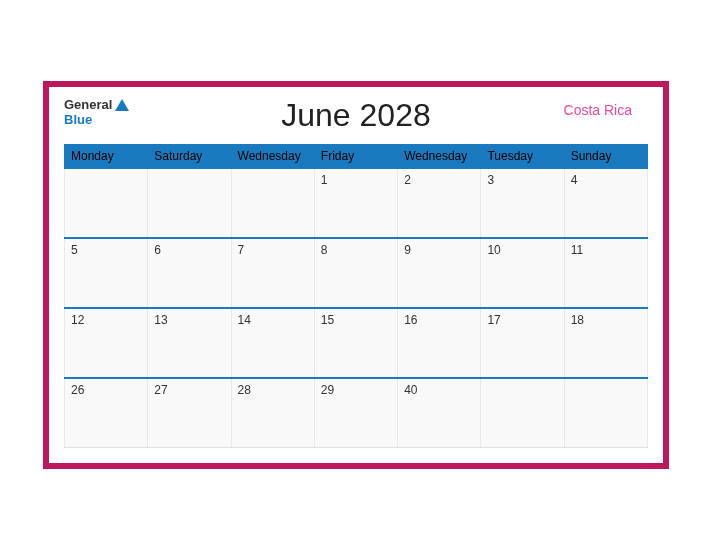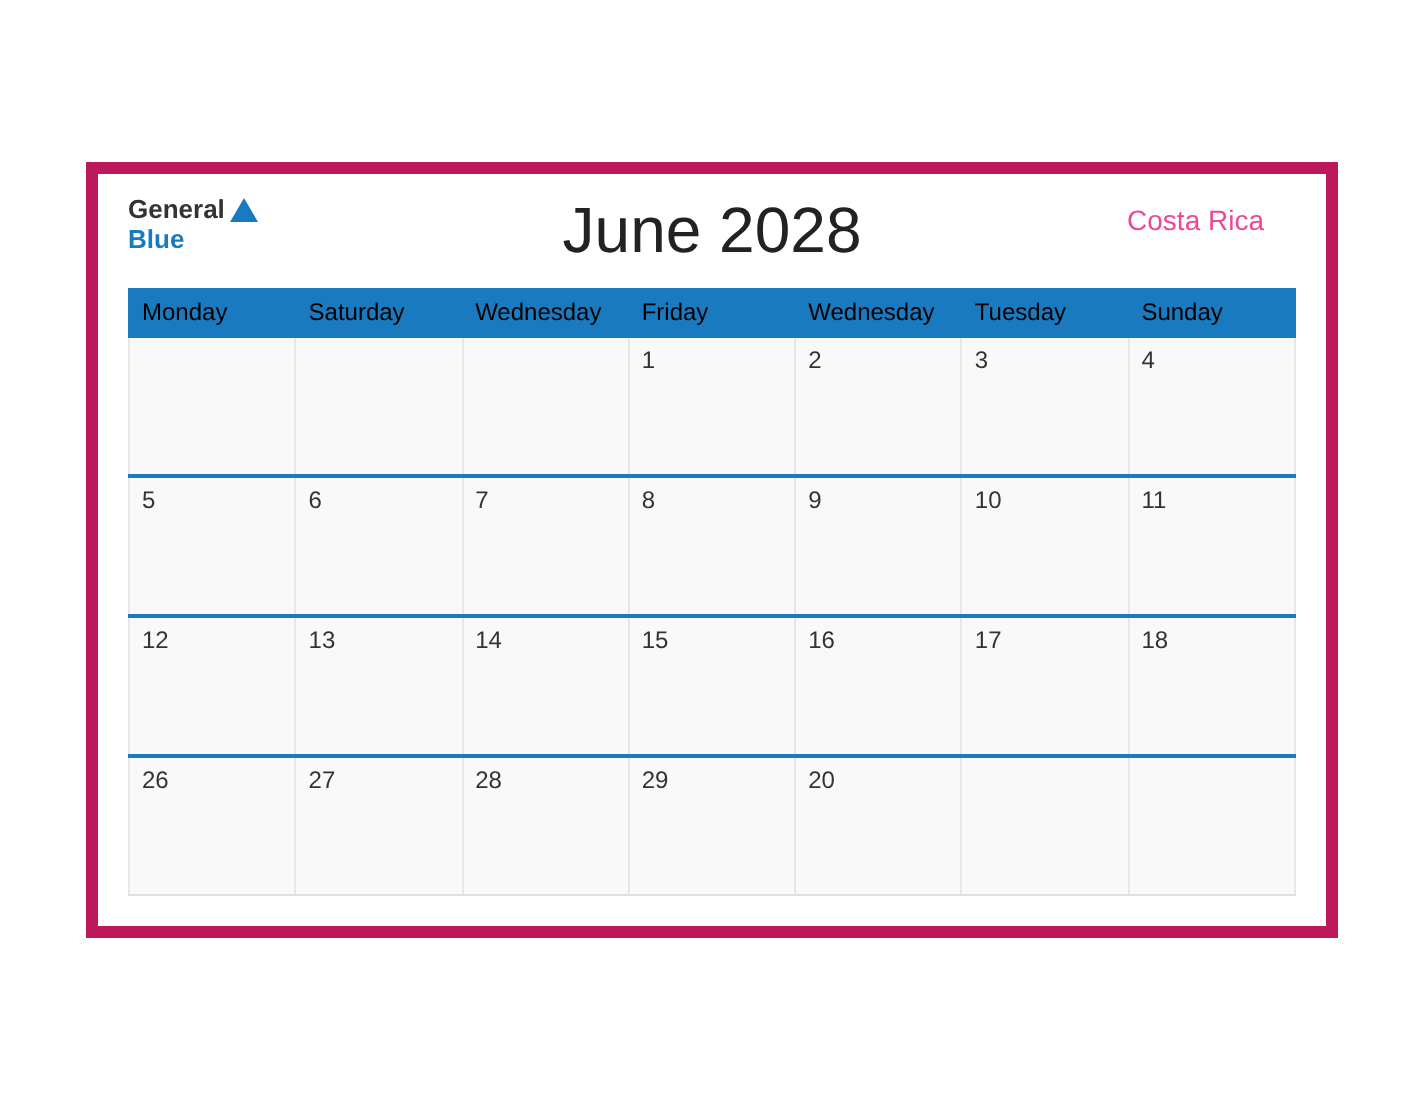--- a/index.html
+++ b/index.html
@@ -160,19 +160,19 @@
           <td>15</td>
           <td>16</td>
           <td>17</td>
           <td>18</td>
         </tr>
         <tr>
           <td>26</td>
           <td>27</td>
           <td>28</td>
           <td>29</td>
-          <td>20</td>
+          <td>40</td>
           <td class="empty"></td>
           <td class="empty"></td>
         </tr>
       </tbody>
   </table>
 </div>
 
 </body></html>

